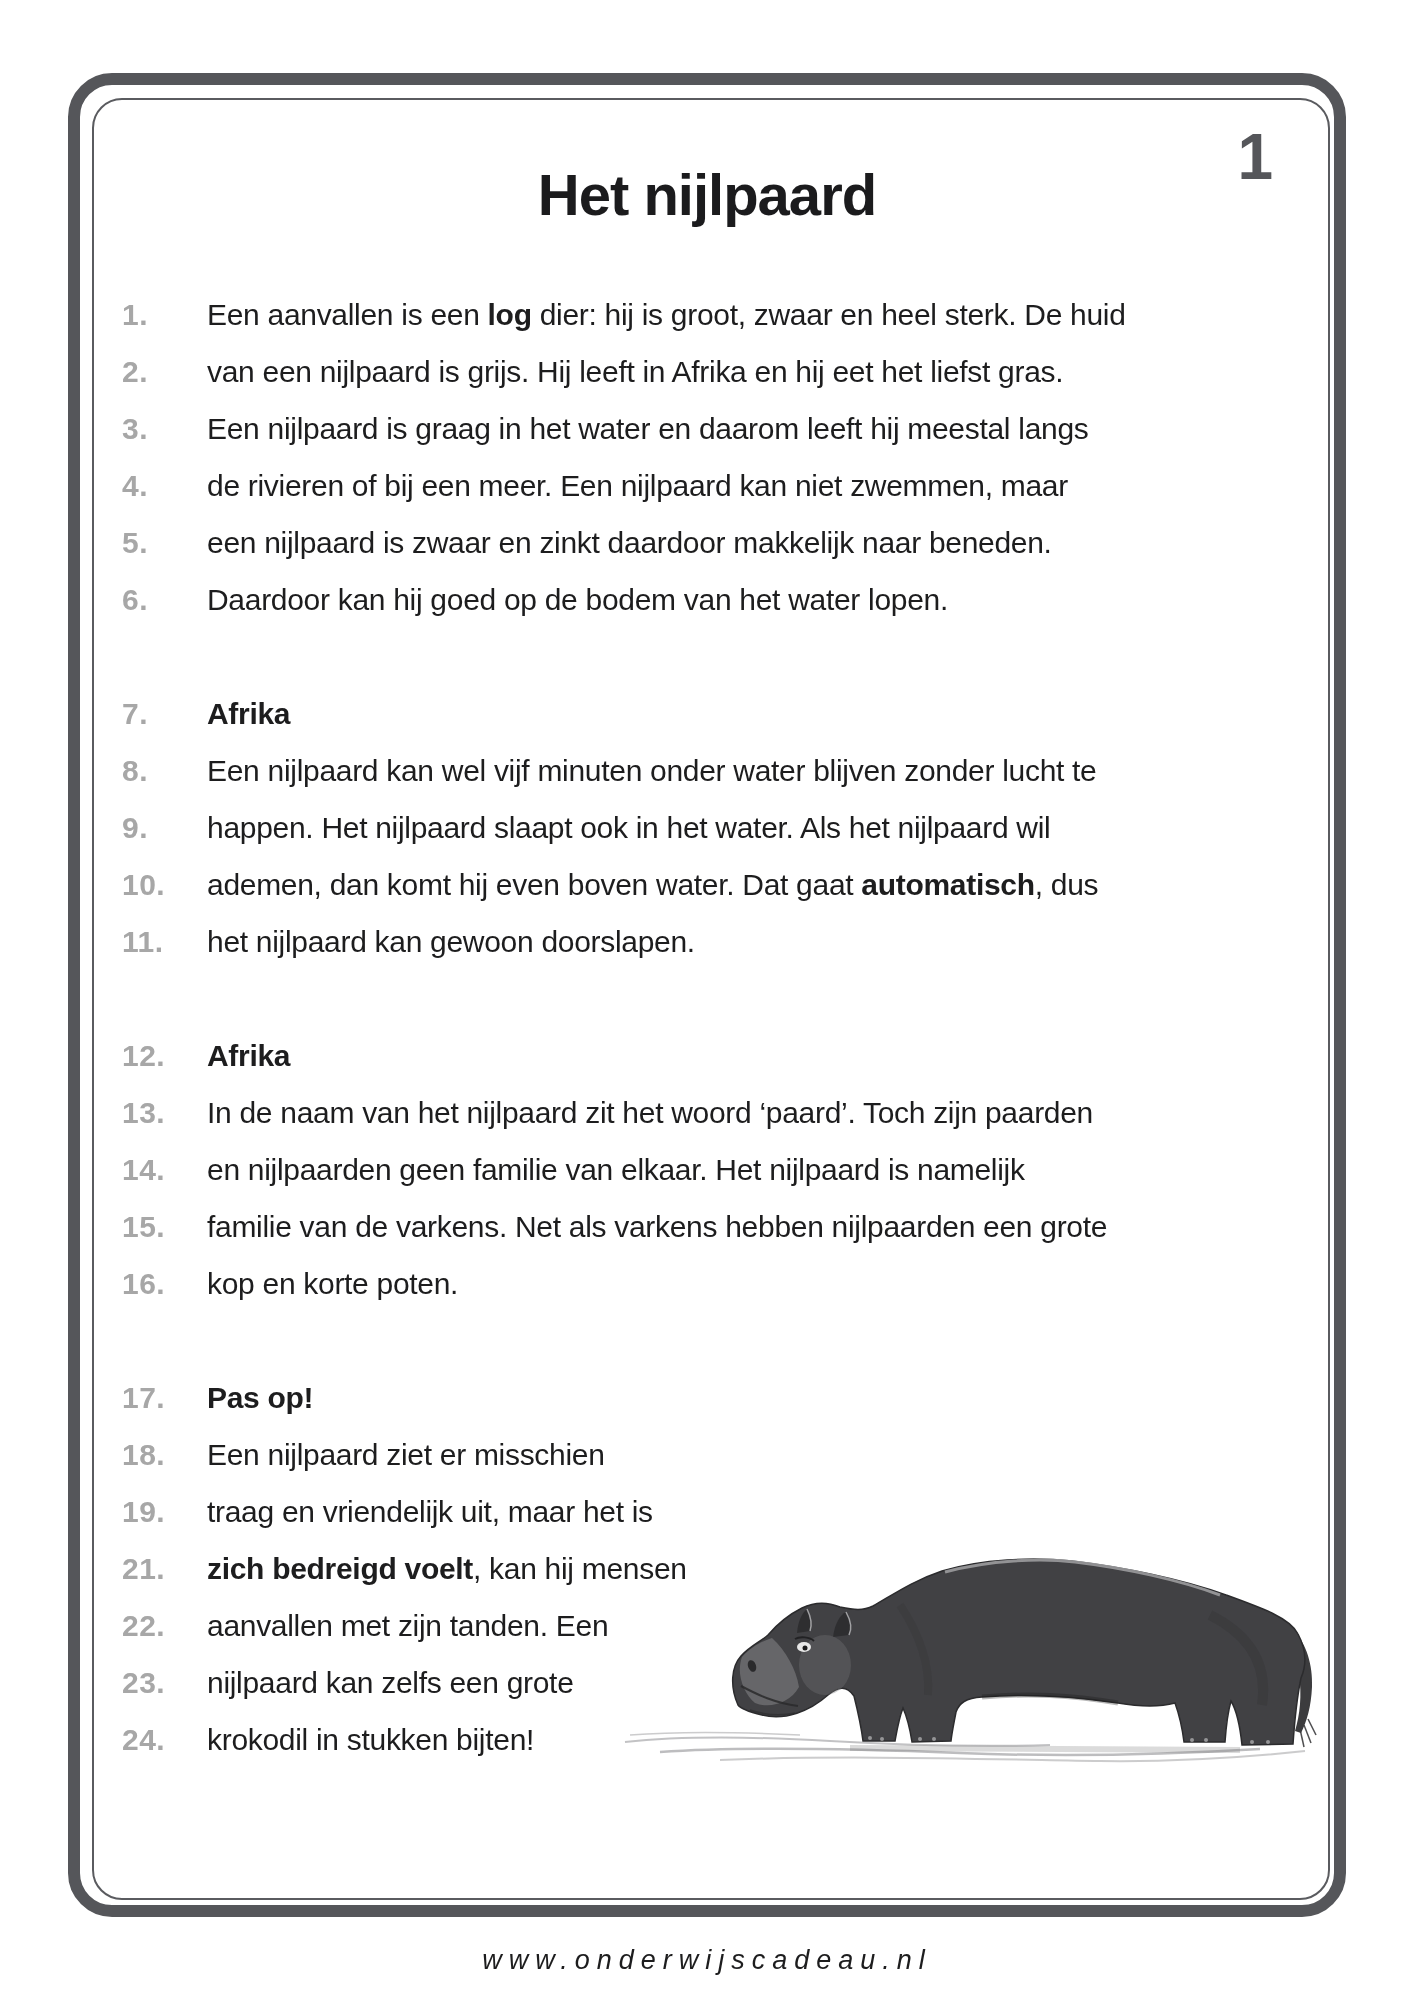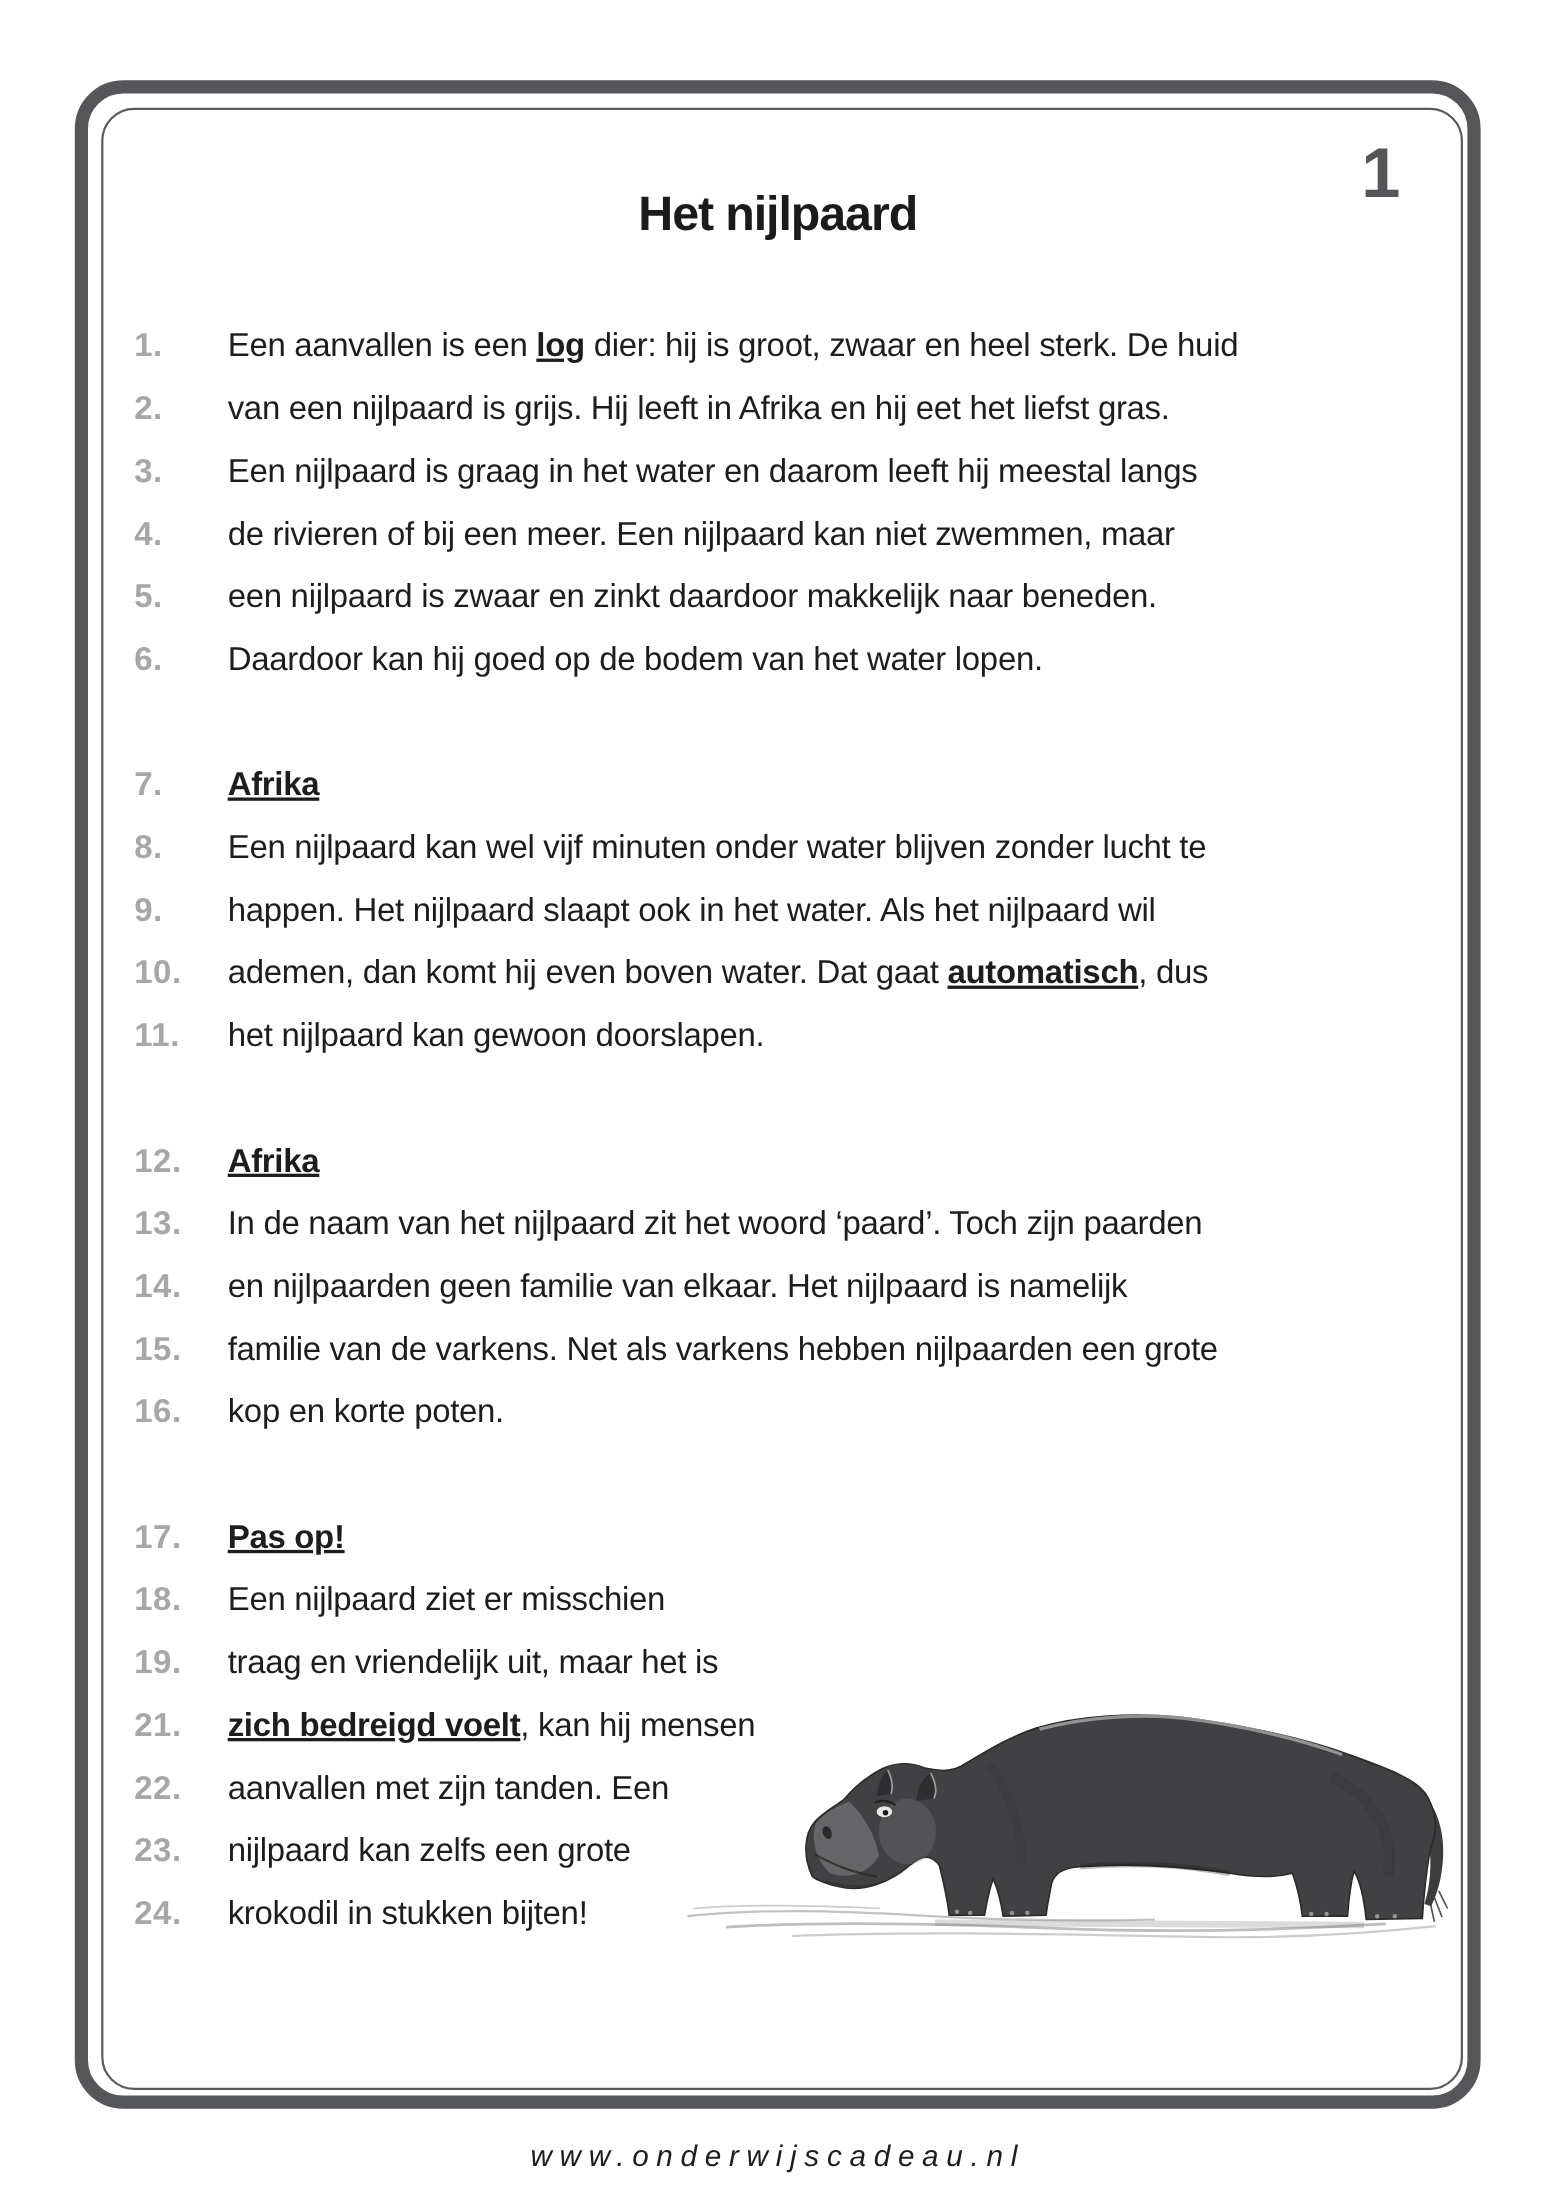--- a/index.html
+++ b/index.html
@@ -21,21 +21,21 @@
   .card-inner {
     position:absolute; left:92px; top:98px;
     width:1238px; height:1802px;
     border:2px solid #5a5b5f;
     border-radius:30px;
     box-sizing:border-box;
   }
   .title {
     position:absolute; left:0; top:163px; width:100%;
     text-align:center;
-    font-size:44px; font-weight:700; letter-spacing:-1px;
+    font-size:58px; font-weight:700; letter-spacing:-1px;
     color:#1b1b1d;
     line-height:64px;
   }
   .page-number {
     position:absolute; top:125px; right:141px;
     font-size:64px; font-weight:700;
     color:#55565a;
     line-height:64px;
   }
   .lines {
@@ -54,21 +54,21 @@
     color:#a7a7a7;
     font-weight:700;
     letter-spacing:0.5px;
   }
   .row .txt {
     margin-left:28px;
     color:#1d1d1e;
     letter-spacing:-0.3px;
     white-space:nowrap;
   }
-  .row .txt b { font-weight:700;text-decoration:underline; }
+  .row .txt b { font-weight:700; }
   .hippo {
     position:absolute; left:600px; top:1545px;
     width:740px; height:230px;
   }
   .footer {
     position:absolute; left:0; top:1942px; width:100%;
     text-align:center;
     font-size:27px; letter-spacing:7px;
     color:#1d1d1e;
     line-height:36px;

